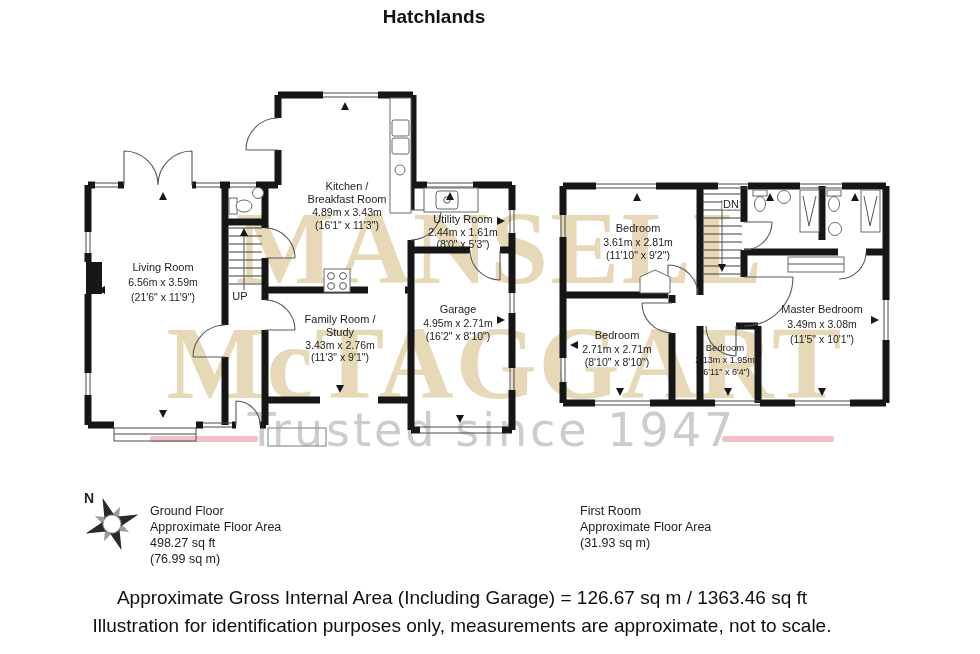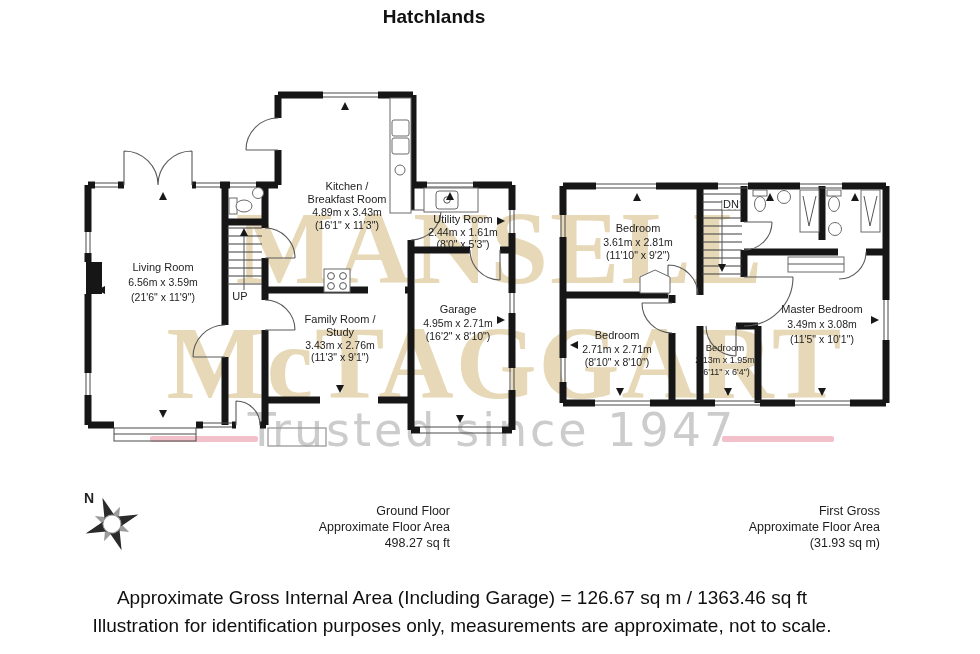--- a/index.html
+++ b/index.html
@@ -7,21 +7,21 @@
     --watermark-beige:#e7d9b8;
     --watermark-gray:#cccccc;
     --accent-pink:#f2c0c9;
     --background:#ffffff;
   }
   html,body{margin:0;padding:0;background:var(--background);}
   .page{position:relative;width:980px;height:654px;background:var(--background);
         font-family:"Liberation Sans",sans-serif;overflow:hidden;}
   .title{position:absolute;top:6px;left:0;width:868px;text-align:center;
          font-size:19px;font-weight:bold;color:#111;}
-  .caption{position:absolute;width:300px;text-align:right;font-size:12.5px;
+  .caption{position:absolute;width:300px;text-align:left;font-size:12.5px;
            line-height:16px;color:#1c1c1c;}
   .caption.ground{left:150px;top:503px;}
   .caption.first{left:580px;top:503px;}
   .footer{position:absolute;left:0;top:584px;width:924px;text-align:center;
           font-size:19px;line-height:28px;color:#0f0f0f;}
   svg{position:absolute;left:0;top:0;}
   .wall{stroke:var(--wall);stroke-width:7;fill:none;stroke-linecap:butt;}
   .wallf{fill:var(--wall);}
   .glass{stroke:#4a4a4a;stroke-width:1;fill:none;}
   .door{stroke:#5a5a5a;stroke-width:1.1;fill:none;}
@@ -263,23 +263,24 @@
         <circle cx="112" cy="524" r="9" fill="#ffffff" stroke="#999999" stroke-width="1"></circle>
       </g>
       <text class="compass-n" x="89" y="503">N</text>
     </g>
   </svg>
 
   <div class="caption ground">
     <div>Ground Floor</div>
     <div>Approximate Floor Area</div>
     <div>498.27 sq ft</div>
+    <div>(76.99 sq m)</div>
   </div>
   <div class="caption first">
-    <div>First Gross</div>
+    <div>First Room</div>
     <div>Approximate Floor Area</div>
     <div>(31.93 sq m)</div>
   </div>
 
   <div class="footer">
     <div>Approximate Gross Internal Area (Including Garage) = 126.67 sq m / 1363.46 sq ft</div>
     <div>Illustration for identification purposes only, measurements are approximate, not to scale.</div>
   </div>
 
 </div>

